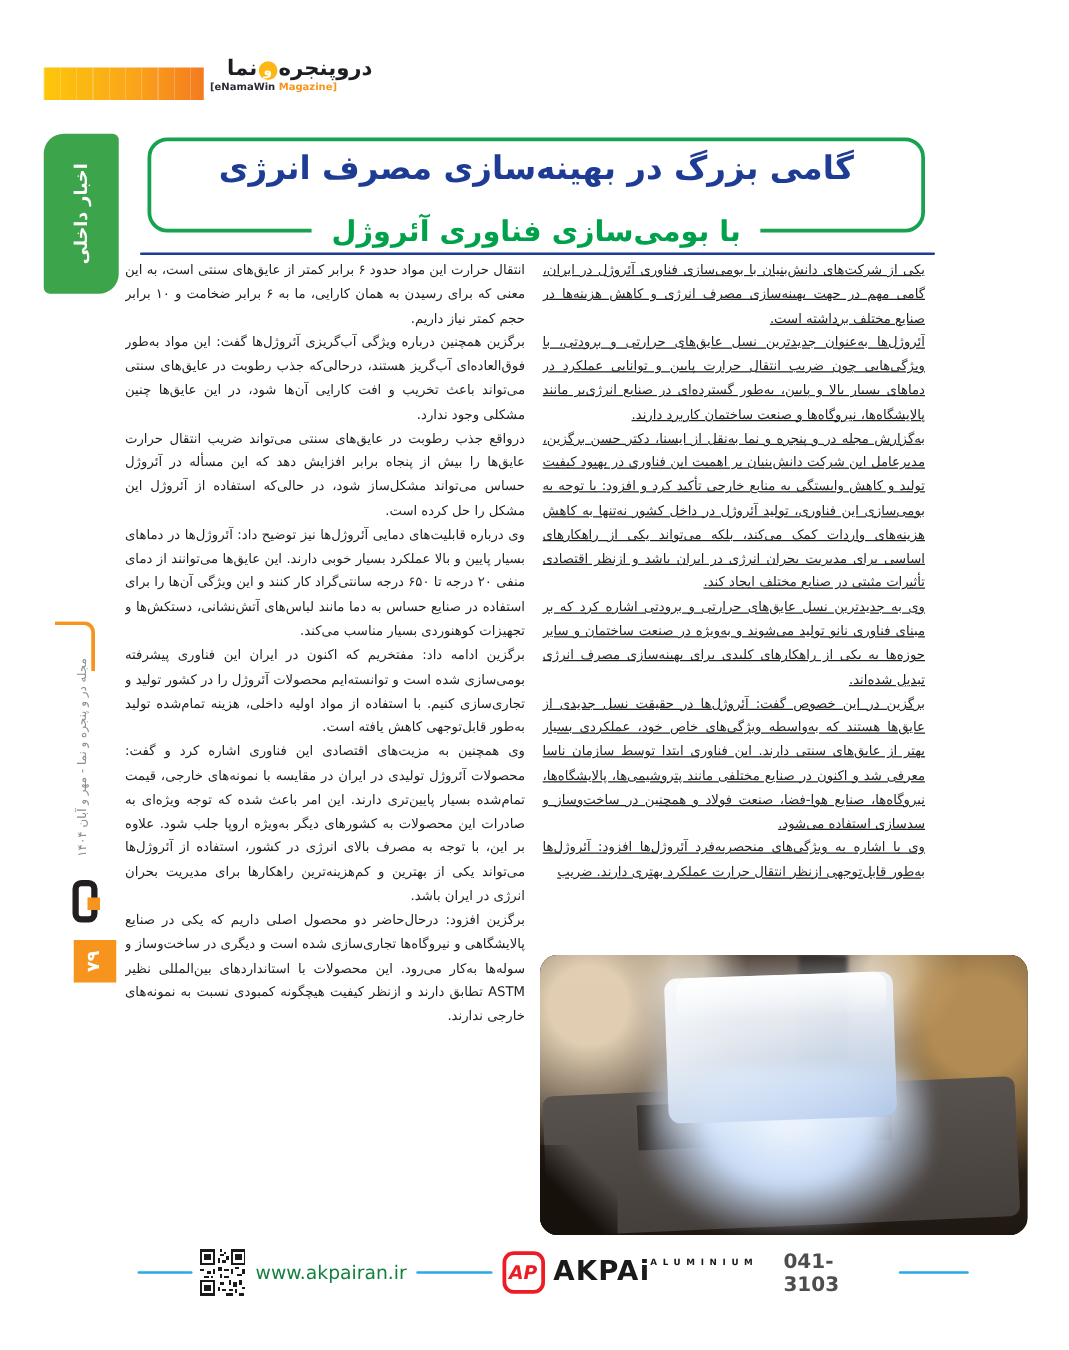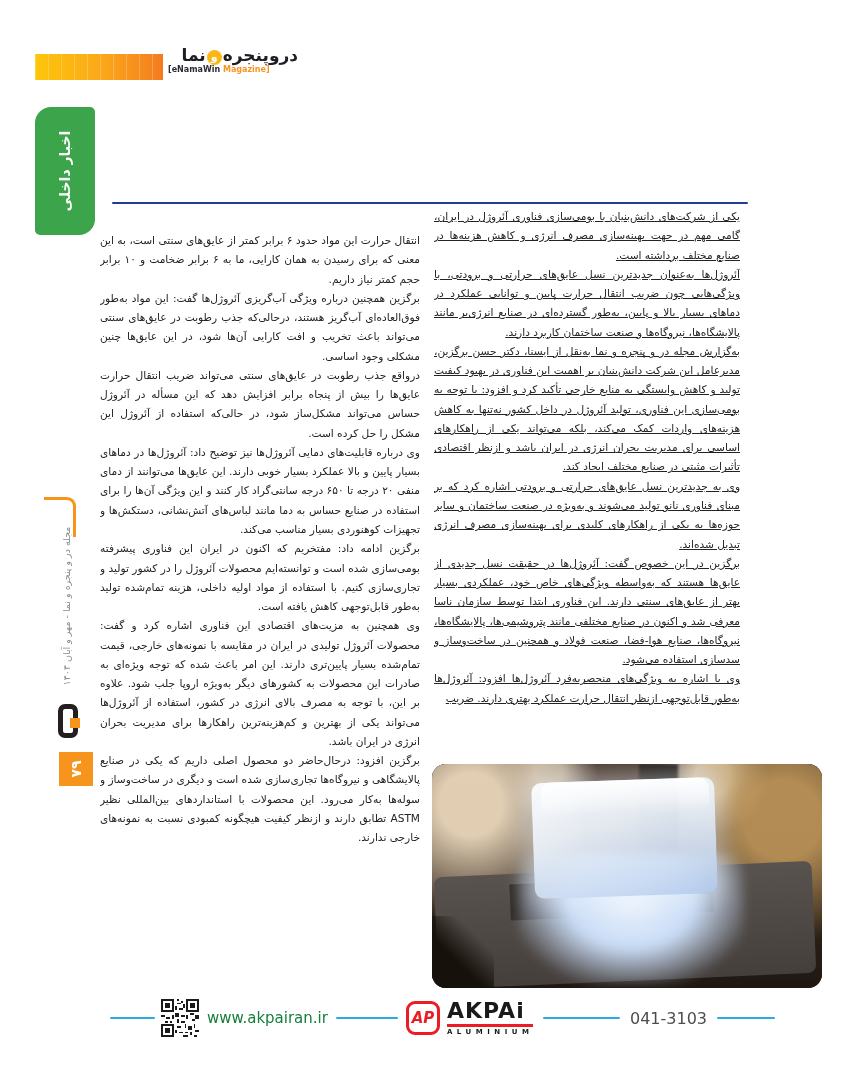--- a/index.html
+++ b/index.html
@@ -36,21 +36,21 @@
     background:#ffffff; padding:0 16px; white-space:nowrap;
     color:#00a14b; font-size:23px; font-weight:bold; direction:rtl; }
   .headline-rule { position:absolute; left:112px; top:202px; width:636px; height:2px;
     background:#1f3c94; border-radius:2px; }
 
   
   .col { position:absolute; top:207px; direction:rtl; text-align:justify; text-justify:inter-word;
     color:#262223; font-size:10.6px; line-height:1.82; overflow:hidden; }
   .col p { margin:0; }
   .col-right { left:434px; width:306px; height:552px;text-decoration:underline; }
-  .col-left  { left:100px; width:320px; height:762px;margin-top:24px; }
+  .col-left  { left:100px; width:320px; height:762px; }
 
   
   .photo { position:absolute; left:432px; top:764px; width:390px; height:224px;
     border-radius:14px; overflow:hidden; background:#241a12; }
   .photo > div { position:absolute; }
   .ph-bg { inset:0; background:
       radial-gradient(circle at 10% 18%, rgba(233,214,186,.95) 0 8%, rgba(233,214,186,0) 30%),
       radial-gradient(circle at 90% 25%, rgba(198,156,92,.85) 0 10%, rgba(198,156,92,0) 32%),
       radial-gradient(circle at 72% 6%, rgba(244,231,205,.8) 0 5%, rgba(244,231,205,0) 16%),
       radial-gradient(circle at 30% 4%, rgba(244,231,205,.6) 0 4%, rgba(244,231,205,0) 14%),
@@ -85,56 +85,60 @@
   .footer { position:absolute; left:110px; top:995px; width:665px; height:46px;
     display:flex; align-items:center; direction:ltr; }
   .f-line { height:2.5px; background:#29abe2; border-radius:2px; }
   .l1 { width:45px; } .l2 { width:62px; margin:0 8px; } .l3 { flex:1; margin:0 10px; } .l4 { width:58px; margin-left:10px; }
   .qr { width:38px; height:38px; margin:0 8px 0 6px; }
   .f-url { font-size:15px; color:#15803d; }
   .brand { display:flex; align-items:center; }
   .brand-mark { width:34px; height:34px; border:3px solid #ec1c24; border-radius:9px;
     color:#ec1c24; font-weight:bold; font-size:15px; display:flex; align-items:center; justify-content:center;
     margin-right:7px; font-style:italic; }
-  .brand-text { display:flex; flex-direction:column; line-height:1; }
+  .brand-text { display:flex; line-height:1; }
   .brand-name { font-size:22px; font-weight:bold; color:#1a1a1a; letter-spacing:1px; }
   .brand-redbar { height:3px; background:#ec1c24; margin:2px 0 2px 0; }
   .brand-sub { font-size:7px; letter-spacing:4.5px; color:#1a1a1a; font-weight:bold; }
-  .f-phone { font-size:16px; color:#4d4d4f; font-weight:normal; }
+  .f-phone { font-size:16px; color:#4d4d4f; font-weight:bold; }
 </style>
 </head>
 <body>
 
 <div class="page">
 
   <div class="logo-bar"></div>
   <div class="logo-text">
     <div class="logo-main"><span>دروپنجره</span><span class="logo-accent">و</span><span>نما</span></div>
     <div class="logo-sub"><span class="dark">[eNamaWin</span>
       <span class="orange">Magazine]</span></div>
   </div>
 
   <div class="section-tab">
     <span>اخبار داخلی</span>
   </div>
 
+  <div class="headline-box">
+    <div class="headline-l1">گامی بزرگ در بهینه‌سازی مصرف انرژی</div>
+    <div class="headline-l2">با بومی‌سازی فناوری آئروژل</div>
+  </div>
   <div class="headline-rule"></div>
 
   <div class="col col-right">
     <p>یکی از شرکت‌های دانش‌بنیان با بومی‌سازی فناوری آئروژل در ایران، گامی مهم در جهت بهینه‌سازی مصرف انرژی و کاهش هزینه‌ها در صنایع مختلف برداشته است.</p>
     <p>آئروژل‌ها به‌عنوان جدیدترین نسل عایق‌های حرارتی و برودتی، با ویژگی‌هایی چون ضریب انتقال حرارت پایین و توانایی عملکرد در دماهای بسیار بالا و پایین، به‌طور گسترده‌ای در صنایع انرژی‌بر مانند پالایشگاه‌ها، نیروگاه‌ها و صنعت ساختمان کاربرد دارند.</p>
     <p>به‌گزارش مجله در و پنجره و نما به‌نقل از ایسنا، دکتر حسن برگزین، مدیرعامل این شرکت دانش‌بنیان بر اهمیت این فناوری در بهبود کیفیت تولید و کاهش وابستگی به منابع خارجی تأکید کرد و افزود: با توجه به بومی‌سازی این فناوری، تولید آئروژل در داخل کشور نه‌تنها به کاهش هزینه‌های واردات کمک می‌کند، بلکه می‌تواند یکی از راهکارهای اساسی برای مدیریت بحران انرژی در ایران باشد و ازنظر اقتصادی تأثیرات مثبتی در صنایع مختلف ایجاد کند.</p>
     <p>وی به جدیدترین نسل عایق‌های حرارتی و برودتی اشاره کرد که بر مبنای فناوری نانو تولید می‌شوند و به‌ویژه در صنعت ساختمان و سایر حوزه‌ها به یکی از راهکارهای کلیدی برای بهینه‌سازی مصرف انرژی تبدیل شده‌اند.</p>
     <p>برگزین در این خصوص گفت: آئروژل‌ها در حقیقت نسل جدیدی از عایق‌ها هستند که به‌واسطه ویژگی‌های خاص خود، عملکردی بسیار بهتر از عایق‌های سنتی دارند. این فناوری ابتدا توسط سازمان ناسا معرفی شد و اکنون در صنایع مختلفی مانند پتروشیمی‌ها، پالایشگاه‌ها، نیروگاه‌ها، صنایع هوا-فضا، صنعت فولاد و همچنین در ساخت‌وساز و سدسازی استفاده می‌شود.</p>
     <p>وی با اشاره به ویژگی‌های منحصربه‌فرد آئروژل‌ها افزود: آئروژل‌ها به‌طور قابل‌توجهی ازنظر انتقال حرارت عملکرد بهتری دارند. ضریب</p>
   </div>
 
   <div class="col col-left">
     <p>انتقال حرارت این مواد حدود ۶ برابر کمتر از عایق‌های سنتی است، به این معنی که برای رسیدن به همان کارایی، ما به ۶ برابر ضخامت و ۱۰ برابر حجم کمتر نیاز داریم.</p>
-    <p>برگزین همچنین درباره ویژگی آب‌گریزی آئروژل‌ها گفت: این مواد به‌طور فوق‌العاده‌ای آب‌گریز هستند، درحالی‌که جذب رطوبت در عایق‌های سنتی می‌تواند باعث تخریب و افت کارایی آن‌ها شود، در این عایق‌ها چنین مشکلی وجود اساسی.</p>
+    <p>برگزین همچنین درباره ویژگی آب‌گریزی آئروژل‌ها گفت: این مواد به‌طور فوق‌العاده‌ای آب‌گریز هستند، درحالی‌که جذب رطوبت در عایق‌های سنتی می‌تواند باعث تخریب و افت کارایی آن‌ها شود، در این عایق‌ها چنین مشکلی وجود ندارد.</p>
     <p>درواقع جذب رطوبت در عایق‌های سنتی می‌تواند ضریب انتقال حرارت عایق‌ها را بیش از پنجاه برابر افزایش دهد که این مسأله در آئروژل حساس می‌تواند مشکل‌ساز شود، در حالی‌که استفاده از آئروژل این مشکل را حل کرده است.</p>
     <p>وی درباره قابلیت‌های دمایی آئروژل‌ها نیز توضیح داد: آئروژل‌ها در دماهای بسیار پایین و بالا عملکرد بسیار خوبی دارند. این عایق‌ها می‌توانند از دمای منفی ۲۰ درجه تا ۶۵۰ درجه سانتی‌گراد کار کنند و این ویژگی آن‌ها را برای استفاده در صنایع حساس به دما مانند لباس‌های آتش‌نشانی، دستکش‌ها و تجهیزات کوهنوردی بسیار مناسب می‌کند.</p>
     <p>برگزین ادامه داد: مفتخریم که اکنون در ایران این فناوری پیشرفته بومی‌سازی شده است و توانسته‌ایم محصولات آئروژل را در کشور تولید و تجاری‌سازی کنیم. با استفاده از مواد اولیه داخلی، هزینه تمام‌شده تولید به‌طور قابل‌توجهی کاهش یافته است.</p>
     <p>وی همچنین به مزیت‌های اقتصادی این فناوری اشاره کرد و گفت: محصولات آئروژل تولیدی در ایران در مقایسه با نمونه‌های خارجی، قیمت تمام‌شده بسیار پایین‌تری دارند. این امر باعث شده که توجه ویژه‌ای به صادرات این محصولات به کشورهای دیگر به‌ویژه اروپا جلب شود. علاوه بر این، با توجه به مصرف بالای انرژی در کشور، استفاده از آئروژل‌ها می‌تواند یکی از بهترین و کم‌هزینه‌ترین راهکارها برای مدیریت بحران انرژی در ایران باشد.</p>
     <p>برگزین افزود: درحال‌حاضر دو محصول اصلی داریم که یکی در صنایع پالایشگاهی و نیروگاه‌ها تجاری‌سازی شده است و دیگری در ساخت‌وساز و سوله‌ها به‌کار می‌رود. این محصولات با استانداردهای بین‌المللی نظیر ASTM تطابق دارند و ازنظر کیفیت هیچگونه کمبودی نسبت به نمونه‌های خارجی ندارند.</p>
   </div>
 
   <div class="photo">
     <div class="ph-bg"></div>
     <div class="ph-bar"></div>

